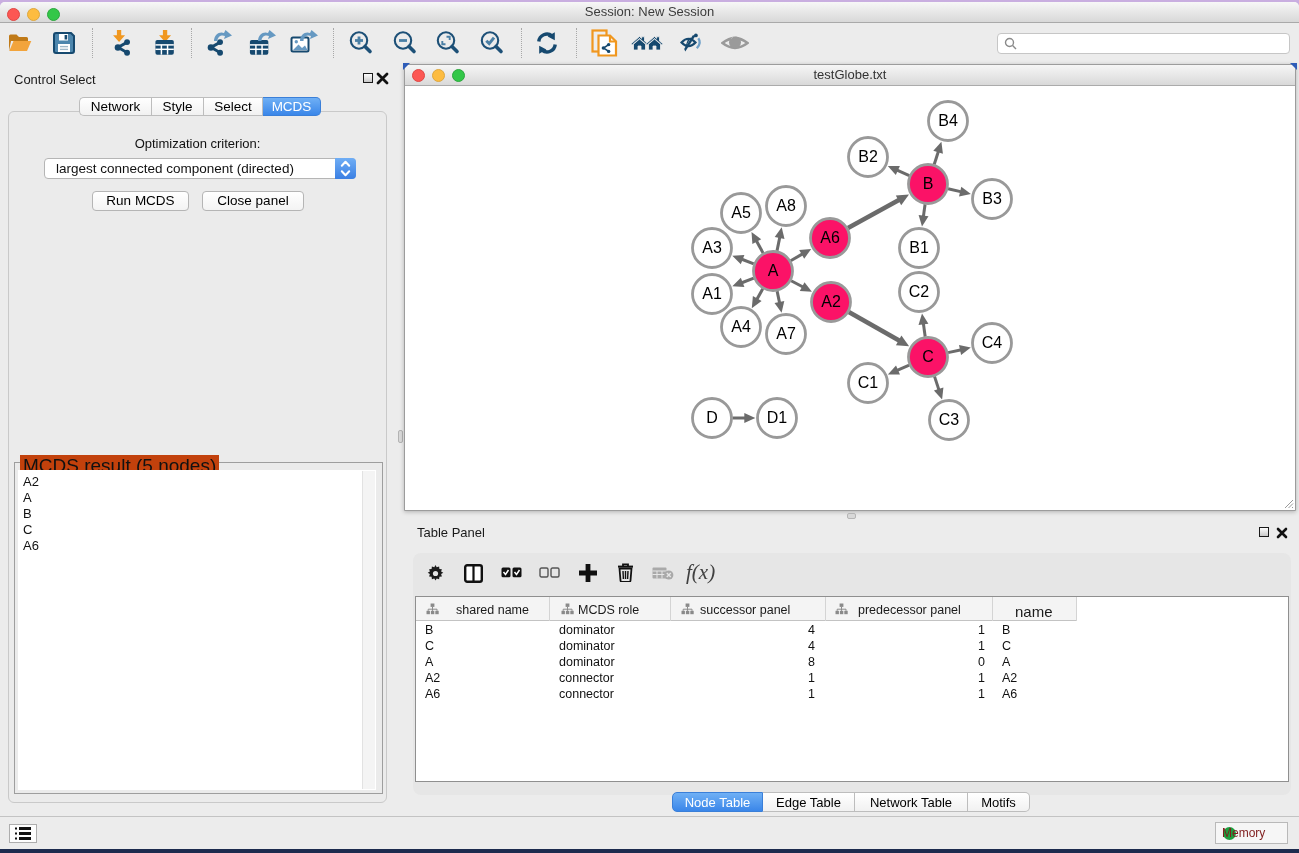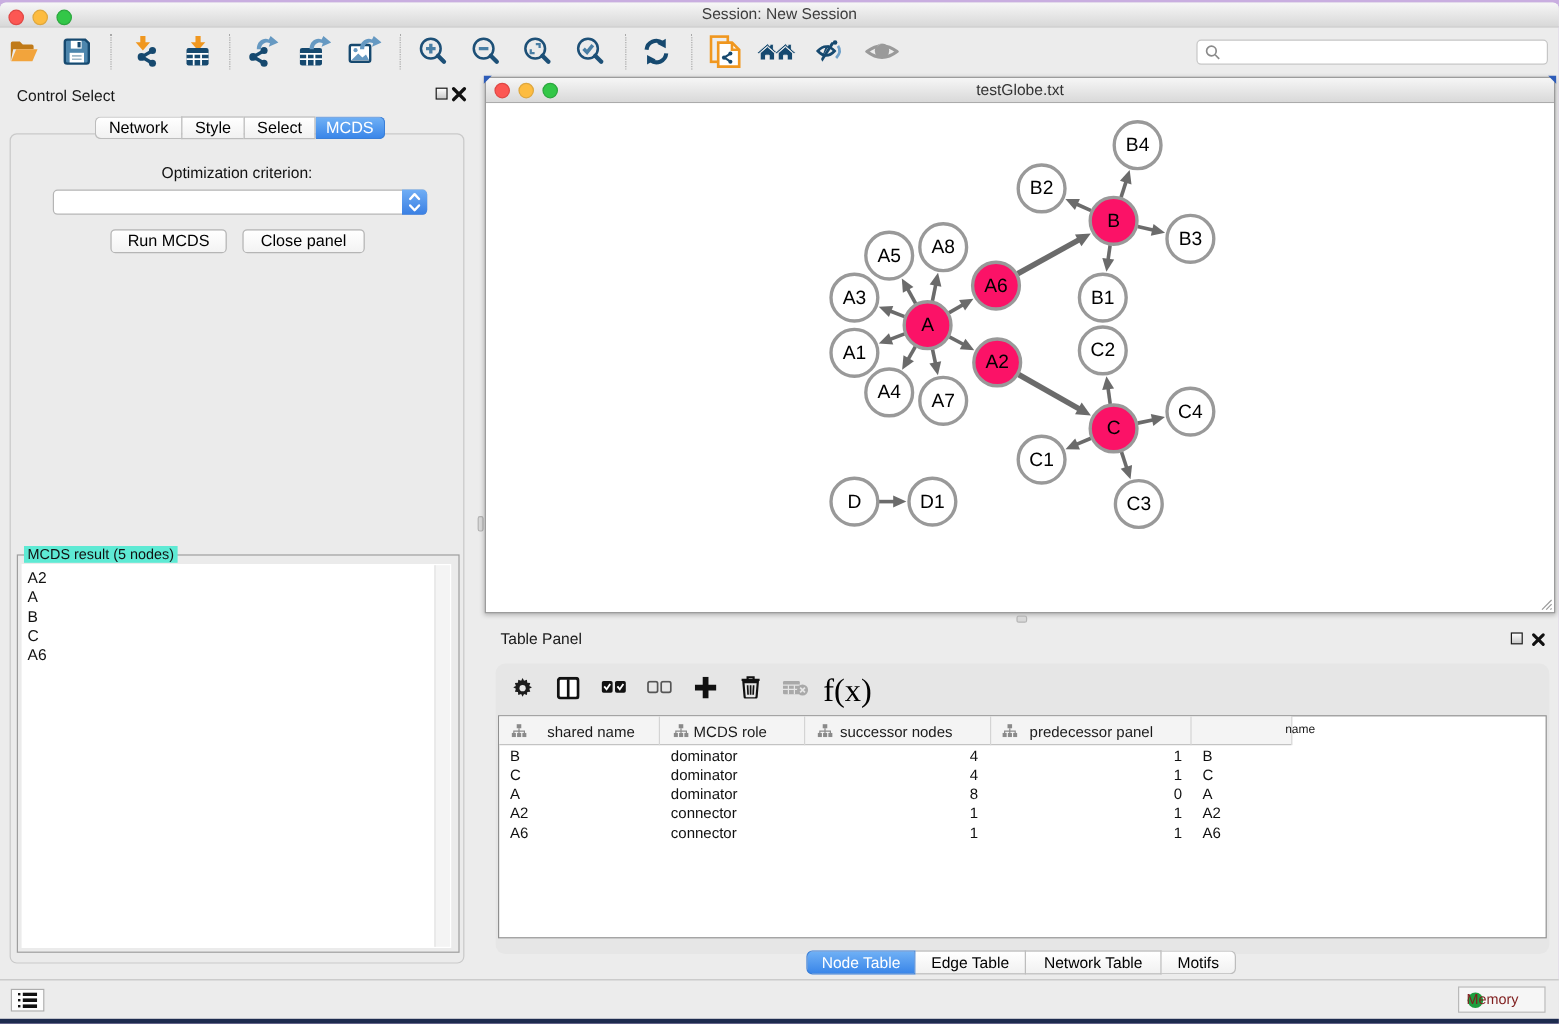--- a/index.html
+++ b/index.html
@@ -171,30 +171,31 @@
   </svg>
 <div class="abs" style="left:8px;top:111px;width:379px;height:692px;background:#ebebeb;border:1px solid #c9c9c9;border-radius:6px"></div>
 <div class="abs" style="left:79px;top:97px;height:19px;display:flex;font-size:13.5px;text-align:center">
   <div style="width:72px;background:linear-gradient(#fff,#f1f1f1);border:1px solid #bdbdbd;border-right:none;border-radius:5px 0 0 5px;line-height:18px">Network</div>
   <div style="width:52px;background:linear-gradient(#fff,#f1f1f1);border:1px solid #bdbdbd;border-right:none;line-height:18px">Style</div>
   <div style="width:60px;background:linear-gradient(#fff,#f1f1f1);border:1px solid #bdbdbd;line-height:18px">Select</div>
   <div style="width:58px;background:linear-gradient(#6fb0f5,#3a86e9);border:1px solid #3a7fd8;border-left:none;border-radius:0 5px 5px 0;line-height:18px;color:#fff">MCDS</div>
 </div>
 <div class="abs" style="left:8px;top:136px;width:379px;text-align:center;font-size:13px;color:#111">Optimization criterion:</div>
 <div class="abs" style="left:44px;top:158px;width:312px;height:21px;background:#fff;border:1px solid #b5b5b5;border-radius:4px">
+  <div style="position:absolute;left:11px;top:0;font-size:13.5px;line-height:19px;color:#111">largest connected component (directed)</div>
   <div style="position:absolute;right:-1px;top:-1px;width:21px;height:21px;background:linear-gradient(#70aef5,#3a7fe3);border-radius:0 4px 4px 0">
     <svg width="21" height="21" viewBox="0 0 21 21">
         <path d="M6.8 7.8 L10.5 3.8 L14.2 7.8 M6.8 13.2 L10.5 17.2 L14.2 13.2" fill="none" stroke="#fff" stroke-width="2" stroke-linecap="round" stroke-linejoin="round"></path>
       </svg>
   </div>
 </div>
 <div class="abs" style="left:92px;top:191px;width:97px;height:20px;background:linear-gradient(#fff,#f3f3f3);border:1px solid #b5b5b5;border-radius:4px;font-size:13.5px;text-align:center;line-height:18px">Run MCDS</div>
 <div class="abs" style="left:202px;top:191px;width:102px;height:20px;background:linear-gradient(#fff,#f3f3f3);border:1px solid #b5b5b5;border-radius:4px;font-size:13.5px;text-align:center;line-height:18px">Close panel</div>
 <div class="abs" style="left:14px;top:462px;width:369px;height:332px;border:1px solid #9e9e9e">
-  <div class="abs" style="left:5px;top:-8px;background:#5eead4;padding:0 3px;font-size:12px;color:#111">MCDS result (5 nodes)</div>
+  <div class="abs" style="left:5px;top:-8px;background:#c2410c;padding:0 3px;font-size:19px;color:#111">MCDS result (5 nodes)</div>
   <div class="abs" style="left:3px;top:7px;width:358px;height:320px;background:#fff">
     <div style="position:absolute;left:5px;top:4px;font-size:13px;line-height:16px;color:#111">A2<br>A<br>B<br>C<br>A6</div>
     <div style="position:absolute;right:1px;top:1px;width:13px;height:318px;background:#f4f4f4;border-left:1px solid #e2e2e2"></div>
   </div>
 </div>
 <div class="abs" style="left:398px;top:430px;width:5px;height:13px;background:#d9d9d9;border:1px solid #b3b3b3;border-radius:2px"></div>
 
 <div class="abs" style="left:404px;top:64px;width:892px;height:447px;background:#fff;border:1px solid #9c9c9c;border-radius:4px 4px 0 0;box-shadow:0 1px 4px rgba(0,0,0,0.25)">
   <div class="abs" style="left:0;top:0;width:890px;height:21px;background:linear-gradient(#f6f6f6,#d9d9d9);border-bottom:1px solid #ababab;border-radius:4px 4px 0 0">
     <div class="tl" style="left:7px;top:4px;background:#fc5753;border:0.5px solid #df4744"></div>
@@ -343,21 +344,21 @@
 <rect x="0.5" y="0.5" width="14" height="11" rx="1" fill="#a9a9a9"></rect>
 <g stroke="#e6e6e6" stroke-width="1">
       <line x1="0.5" y1="4" x2="14.5" y2="4"></line>
       <line x1="0.5" y1="7.5" x2="14.5" y2="7.5"></line>
       <line x1="5" y1="4" x2="5" y2="11.5"></line>
       <line x1="10" y1="4" x2="10" y2="11.5"></line>
     </g>
 <circle cx="16.8" cy="8" r="4.6" fill="#a9a9a9"></circle>
     <path d="M14.8 6 l4 4 M18.8 6 l-4 4" stroke="#e6e6e6" stroke-width="1.4"></path>
   </svg>
-<div class="abs" style="left:686px;top:560px;font-family:'Liberation Serif',serif;font-size:27px;color:#000000">f(x)</div>
+<div class="abs" style="left:686px;top:560px;font-family:'Liberation Serif',serif;font-style:italic;font-size:21px;color:#404040">f(x)</div>
 <div class="abs" style="left:415px;top:596px;width:874px;height:186px;background:#fff;border:1px solid #8f8f8f"></div>
 <div class="abs" style="left:416px;top:597px;width:660px;height:24px;background:#f4f4f4;border-bottom:1px solid #c3c3c3"></div>
 <div class="abs" style="left:549px;top:597px;width:0;height:24px;border-left:1px solid #d4d4d4"></div>
 <div class="abs" style="left:670px;top:597px;width:0;height:24px;border-left:1px solid #d4d4d4"></div>
 <div class="abs" style="left:825px;top:597px;width:0;height:24px;border-left:1px solid #d4d4d4"></div>
 <div class="abs" style="left:992px;top:597px;width:0;height:24px;border-left:1px solid #d4d4d4"></div>
 <div class="abs" style="left:1076px;top:597px;width:0;height:24px;border-left:1px solid #d4d4d4"></div>
 <svg class="abs" style="left:426px;top:603px" width="13" height="12" viewBox="0 0 13 12">
 <rect x="4.6" y="0.5" width="3.8" height="3.4" fill="#8a8a8a"></rect>
 <rect x="0.5" y="7.8" width="3.4" height="3.4" fill="#8a8a8a"></rect>
@@ -374,30 +375,30 @@
 <path d="M6.5 3.9 v2 M2.2 7.8 v-1.6 h8.8 v1.6 M6.5 6 v1.8" stroke="#8a8a8a" stroke-width="1" fill="none"></path>
   </svg>
 <div class="abs" style="left:578px;top:603px;font-size:12.5px;color:#1a1a1a">MCDS role</div>
 <svg class="abs" style="left:681px;top:603px" width="13" height="12" viewBox="0 0 13 12">
 <rect x="4.6" y="0.5" width="3.8" height="3.4" fill="#8a8a8a"></rect>
 <rect x="0.5" y="7.8" width="3.4" height="3.4" fill="#8a8a8a"></rect>
     <rect x="4.9" y="7.8" width="3.4" height="3.4" fill="#8a8a8a"></rect>
     <rect x="9.3" y="7.8" width="3.4" height="3.4" fill="#8a8a8a"></rect>
 <path d="M6.5 3.9 v2 M2.2 7.8 v-1.6 h8.8 v1.6 M6.5 6 v1.8" stroke="#8a8a8a" stroke-width="1" fill="none"></path>
   </svg>
-<div class="abs" style="left:700px;top:603px;font-size:12.5px;color:#1a1a1a">successor nodes</div>
+<div class="abs" style="left:700px;top:603px;font-size:12.5px;color:#1a1a1a">successor panel</div>
 <svg class="abs" style="left:835px;top:603px" width="13" height="12" viewBox="0 0 13 12">
 <rect x="4.6" y="0.5" width="3.8" height="3.4" fill="#8a8a8a"></rect>
 <rect x="0.5" y="7.8" width="3.4" height="3.4" fill="#8a8a8a"></rect>
     <rect x="4.9" y="7.8" width="3.4" height="3.4" fill="#8a8a8a"></rect>
     <rect x="9.3" y="7.8" width="3.4" height="3.4" fill="#8a8a8a"></rect>
 <path d="M6.5 3.9 v2 M2.2 7.8 v-1.6 h8.8 v1.6 M6.5 6 v1.8" stroke="#8a8a8a" stroke-width="1" fill="none"></path>
   </svg>
 <div class="abs" style="left:858px;top:603px;font-size:12.5px;color:#1a1a1a">predecessor panel</div>
-<div class="abs" style="left:1071px;top:603px;font-size:10px;color:#1a1a1a">name</div>
+<div class="abs" style="left:1015px;top:603px;font-size:15px;color:#1a1a1a">name</div>
 <div class="abs" style="left:416px;top:622px;width:872px;height:16px;font-size:12.5px;color:#111">
   <span style="position:absolute;left:9px;top:1px">B</span>
   <span style="position:absolute;left:143px;top:1px">dominator</span>
   <span style="position:absolute;left:250px;top:1px;width:149px;text-align:right">4</span>
   <span style="position:absolute;left:420px;top:1px;width:149px;text-align:right">1</span>
   <span style="position:absolute;left:586px;top:1px">B</span>
   </div>
 <div class="abs" style="left:416px;top:638px;width:872px;height:16px;font-size:12.5px;color:#111">
   <span style="position:absolute;left:9px;top:1px">C</span>
   <span style="position:absolute;left:143px;top:1px">dominator</span>

